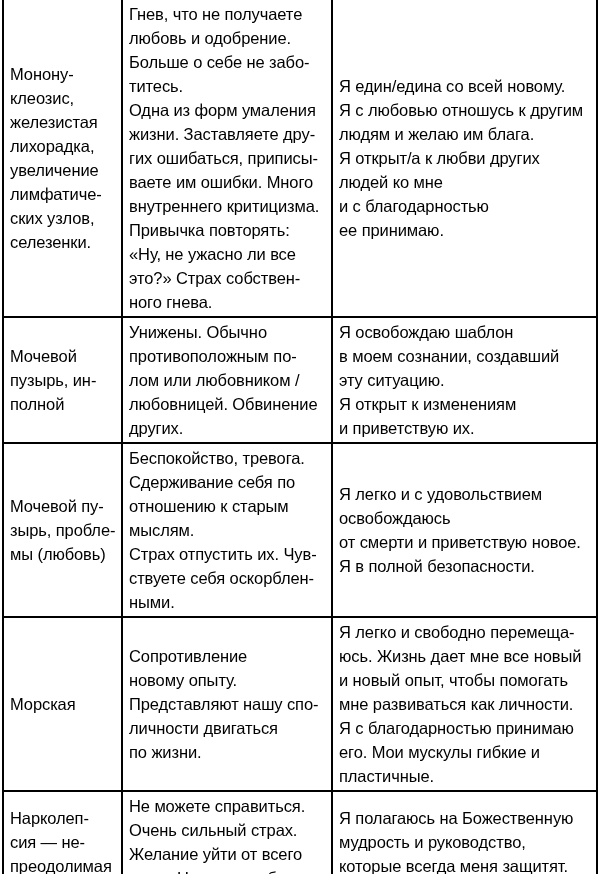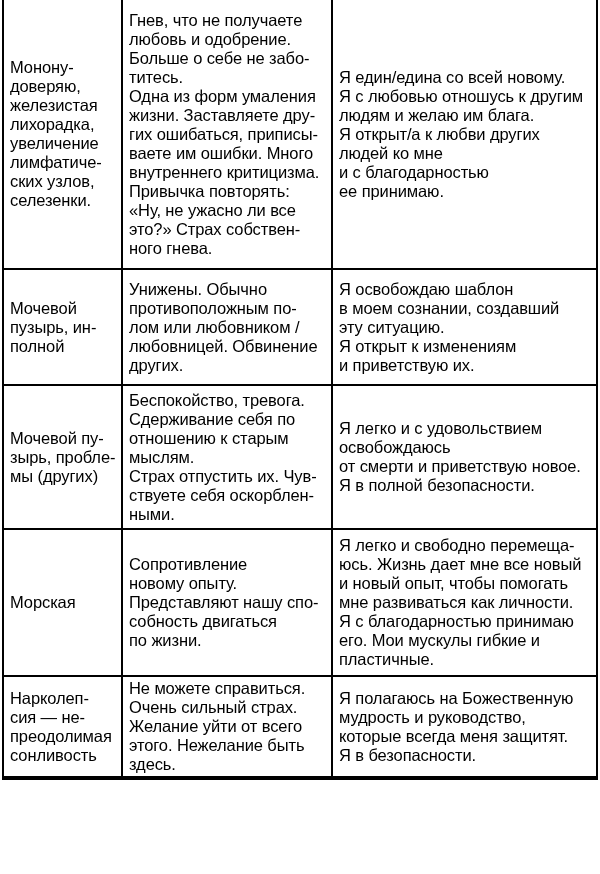--- a/index.html
+++ b/index.html
@@ -18,21 +18,21 @@
     border-collapse: collapse;
     table-layout: fixed;
     width: 594px;
     margin-left: 2px;
   }
   td {
     border: 2px solid #000000;
     vertical-align: middle;
     padding: 2px 5px 2px 6px;
     font-size: 16.5px;
-    line-height: 19px;
+    line-height: 24px;
     letter-spacing: -0.1px;
     white-space: pre-line;
     overflow: hidden;
   }
   
   tr.r1 td { border-top: 0; }
   
   tr.r6 td { border-bottom-width: 4px; }
 
   tr.r1 { height: 269px; }
@@ -51,21 +51,21 @@
 
 <table class="affirmations">
   <colgroup>
     <col class="c1">
       <col class="c2">
       <col class="c3">
   </colgroup>
   <tbody>
     <tr class="r1">
       <td>Монону-
-доверяю,
+клеозис,
 железистая
 лихорадка,
 увеличение
 лимфатиче-
 ских узлов,
 селезенки.</td>
       <td>Гнев, что не получаете
 любовь и одобрение.
 Больше о себе не забо-
 титесь.
@@ -97,39 +97,39 @@
 других.</td>
       <td>Я освобождаю шаблон
 в моем сознании, создавший
 эту ситуацию.
 Я открыт к изменениям
 и приветствую их.</td>
     </tr>
     <tr class="r4">
       <td>Мочевой пу-
 зырь, пробле-
-мы (других)</td>
+мы (любовь)</td>
       <td>Беспокойство, тревога.
 Сдерживание себя по
 отношению к старым
 мыслям.
 Страх отпустить их. Чув-
 ствуете себя оскорблен-
 ными.</td>
       <td>Я легко и с удовольствием
 освобождаюсь
 от смерти и приветствую новое.
 Я в полной безопасности.</td>
     </tr>
     <tr class="r5">
       <td>Морская</td>
       <td>Сопротивление
 новому опыту.
 Представляют нашу спо-
-собность двигаться
+личности двигаться
 по жизни.</td>
       <td>Я легко и свободно перемеща-
 юсь. Жизнь дает мне все новый
 и новый опыт, чтобы помогать
 мне развиваться как личности.
 Я с благодарностью принимаю
 его. Мои мускулы гибкие и
 пластичные.</td>
     </tr>
     <tr class="r6">

